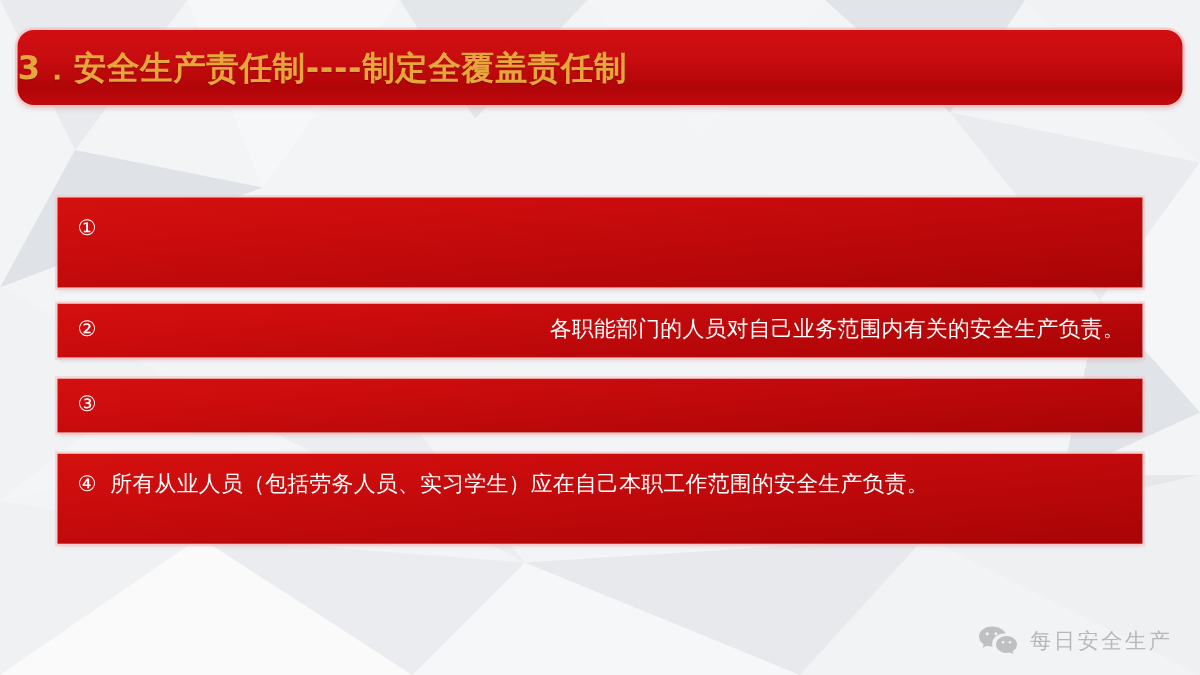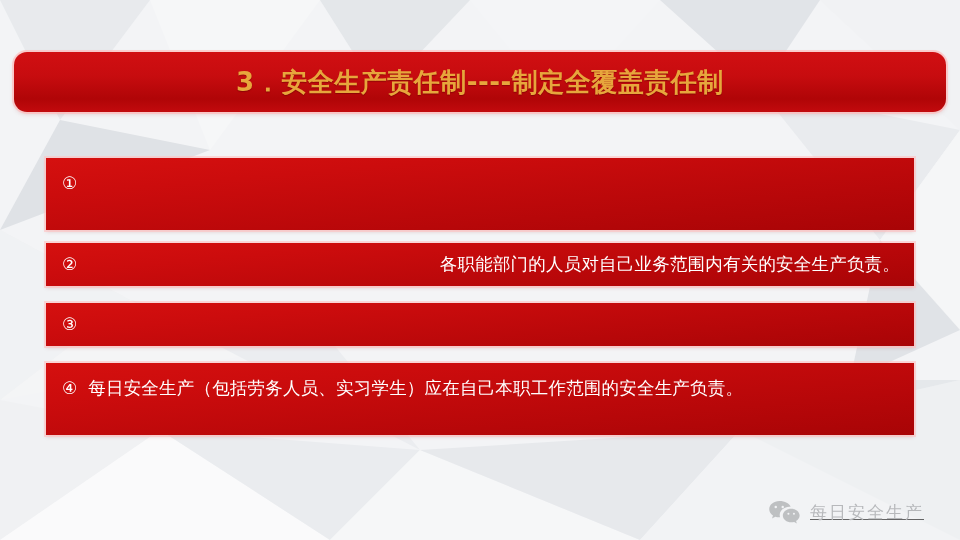--- a/index.html
+++ b/index.html
@@ -36,23 +36,22 @@
     position: absolute;
     left: 14px;
     top: 24px;
     width: 932px;
     height: 60px;
     border-radius: 13px;
     background: linear-gradient(180deg, #d10f12 0%, #c70c0f 40%, #b00507 78%, #c20a0d 100%);
     box-shadow: 0 0 0 2px rgba(255,190,190,0.70), 0 2px 5px rgba(150,0,0,0.18);
     display: flex;
     align-items: center;
-    justify-content: center;
+    justify-content: flex-start;
     box-sizing: border-box;
-    margin-top: 28px;
   }
   #title-banner .title-text {
     color: #e7a63c;
     font-size: 26px;
     font-weight: bold;
     letter-spacing: 0.5px;
     white-space: nowrap;
     text-shadow: 0 1px 1px rgba(90,0,0,0.45);
   }
 
@@ -87,26 +86,25 @@
   #bar-2 { top: 243px; height: 43px; align-items: center; }
   #bar-3 { top: 303px; height: 43px; align-items: center; }
   #bar-4 { top: 363px; height: 72px; }
 
   #bar-2 .marker, #bar-3 .marker { line-height: 23px; }
   #bar-2 .bar-text, #bar-3 .bar-text { line-height: 23px; text-align: right; }
 
   
   #footer-watermark {
     position: absolute;
-    right: 36px;
+    right: 22px;
     bottom: 14px;
     display: flex;
     align-items: center;
     opacity: 0.58;
-    text-decoration: underline;
   }
   #footer-watermark .wechat-icon {
     width: 34px;
     height: 28px;
     margin-right: 9px;
     flex: 0 0 auto;
   }
   #footer-watermark .wm-text {
     color: #8d8f93;
     font-size: 17px;
@@ -167,21 +165,21 @@
     <span class="marker">②</span>
     <span class="bar-text">各职能部门的人员对自己业务范围内有关的安全生产负责。</span>
   </div>
 
   <div class="bar" id="bar-3">
     <span class="marker">③</span>
   </div>
 
   <div class="bar" id="bar-4">
     <span class="marker">④</span>
-    <span class="bar-text">每日安全生产（包括劳务人员、实习学生）应在自己本职工作范围的安全生产负责。</span>
+    <span class="bar-text">所有从业人员（包括劳务人员、实习学生）应在自己本职工作范围的安全生产负责。</span>
   </div>
 
   <div id="footer-watermark">
     <svg class="wechat-icon" viewBox="0 0 40 32">
       <path d="M14.5 3.2C7.9 3.2 2.6 7.5 2.6 12.8c0 3.0 1.7 5.7 4.4 7.4l-1.1 3.3 3.9-2.0c1.4.4 2.9.6 4.4.6.4 0 .8 0 1.2-.05-.3-.8-.45-1.7-.45-2.6 0-5.3 5.2-9.6 11.6-9.6.4 0 .8.02 1.2.06C26.6 6.3 21.1 3.2 14.5 3.2z" fill="#9a9c9f"></path>
       <circle cx="10.3" cy="10.2" r="1.45" fill="#f3f4f6"></circle>
       <circle cx="18.5" cy="10.2" r="1.45" fill="#f3f4f6"></circle>
       <path d="M38.4 20.2c0-4.4-4.4-8.0-9.9-8.0s-9.9 3.6-9.9 8.0c0 4.4 4.4 8.0 9.9 8.0 1.2 0 2.3-.15 3.4-.45l3.2 1.7-.9-2.8c2.5-1.45 4.2-3.8 4.2-6.45z" fill="#9a9c9f"></path>
       <circle cx="25.2" cy="18.1" r="1.2" fill="#f3f4f6"></circle>
       <circle cx="31.7" cy="18.1" r="1.2" fill="#f3f4f6"></circle>

